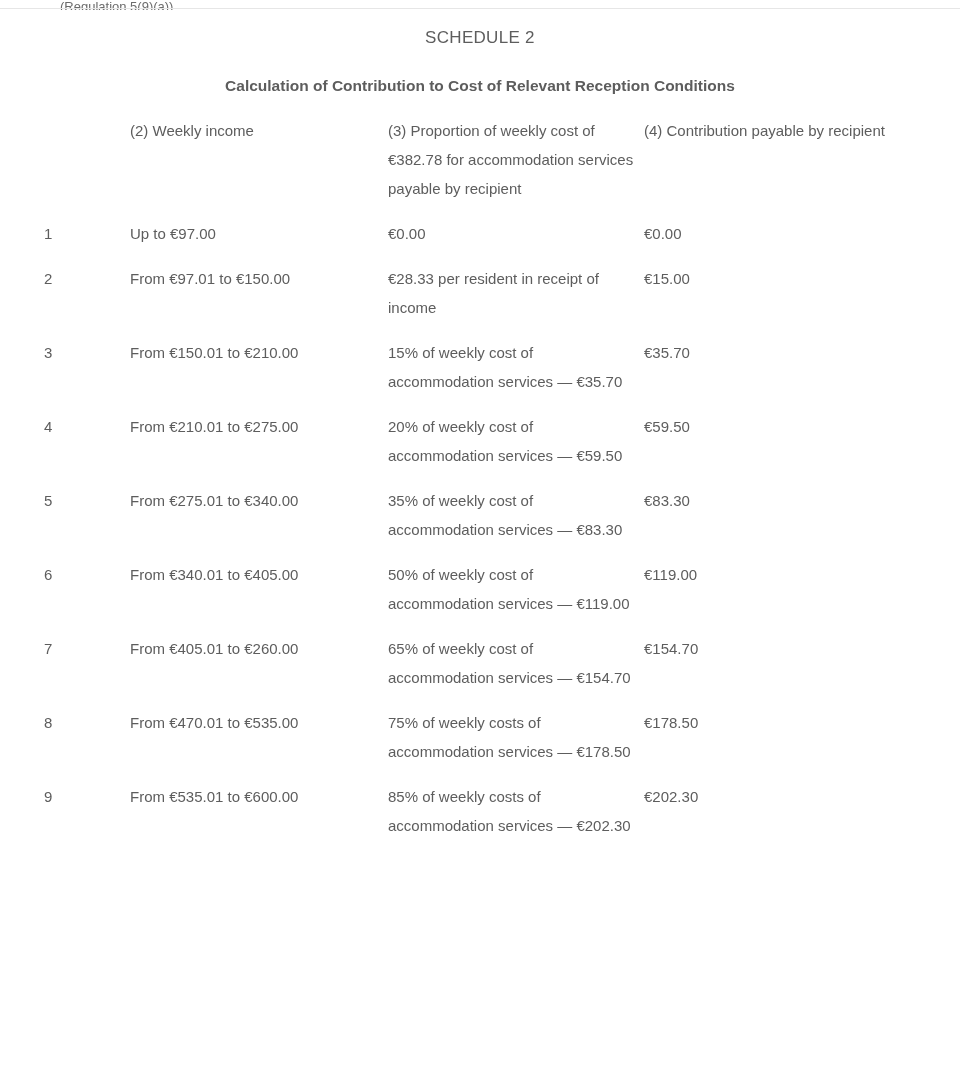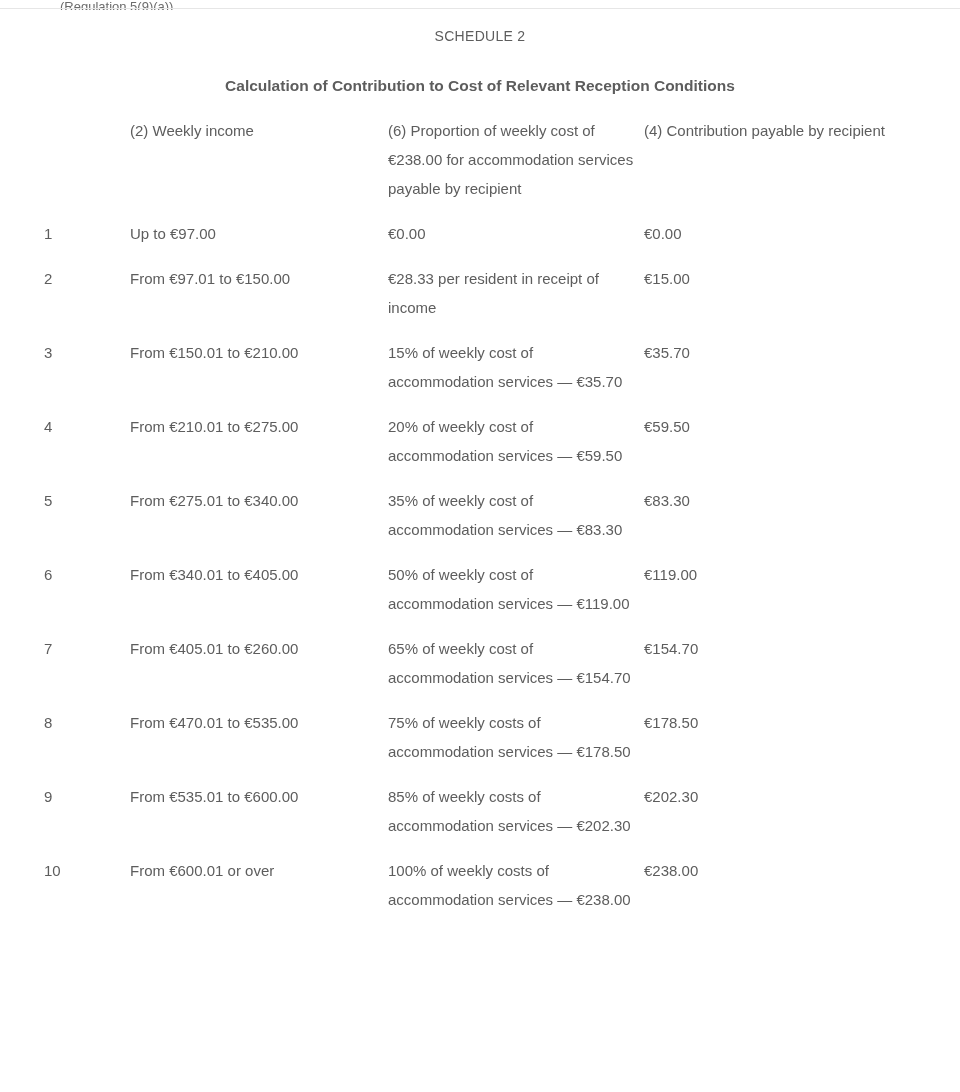--- a/index.html
+++ b/index.html
@@ -41,21 +41,21 @@
     width: 960px;
     height: 1px;
     background: #e6e6e6;
   }
   .schedule-title {
     position: absolute;
     top: 28px;
     left: 0;
     width: 960px;
     text-align: center;
-    font-size: 14px;
+    font-size: 17px;
     letter-spacing: 0.3px;
     color: #5d5d5d;
   }
   .schedule-subtitle {
     position: absolute;
     top: 77px;
     left: 0;
     width: 960px;
     text-align: center;
     font-size: 15.5px;
@@ -101,21 +101,21 @@
     <colgroup>
       <col class="c-num">
       <col class="c-inc">
       <col class="c-prop">
       <col class="c-contr">
     </colgroup>
     <tbody>
       <tr class="hdr">
         <td></td>
         <td>(2) Weekly income</td>
-        <td>(6) Proportion of weekly cost of €238.00 for accommodation services payable by recipient</td>
+        <td>(3) Proportion of weekly cost of €382.78 for accommodation services payable by recipient</td>
         <td>(4) Contribution payable by recipient</td>
       </tr>
 
       <tr>
         <td class="cell-num">1</td>
         <td>Up to €97.00</td>
         <td>€0.00</td>
         <td>€0.00</td>
       </tr>
       <tr>
@@ -159,22 +159,16 @@
         <td>From €470.01 to €535.00</td>
         <td>75% of weekly costs of accommodation services — €178.50</td>
         <td>€178.50</td>
       </tr>
       <tr>
         <td class="cell-num">9</td>
         <td>From €535.01 to €600.00</td>
         <td>85% of weekly costs of accommodation services — €202.30</td>
         <td>€202.30</td>
       </tr>
-      <tr>
-        <td class="cell-num">10</td>
-        <td>From €600.01 or over</td>
-        <td>100% of weekly costs of accommodation services — €238.00</td>
-        <td>€238.00</td>
-      </tr>
     </tbody>
   </table>
 
 </div>
 
 </body></html>

